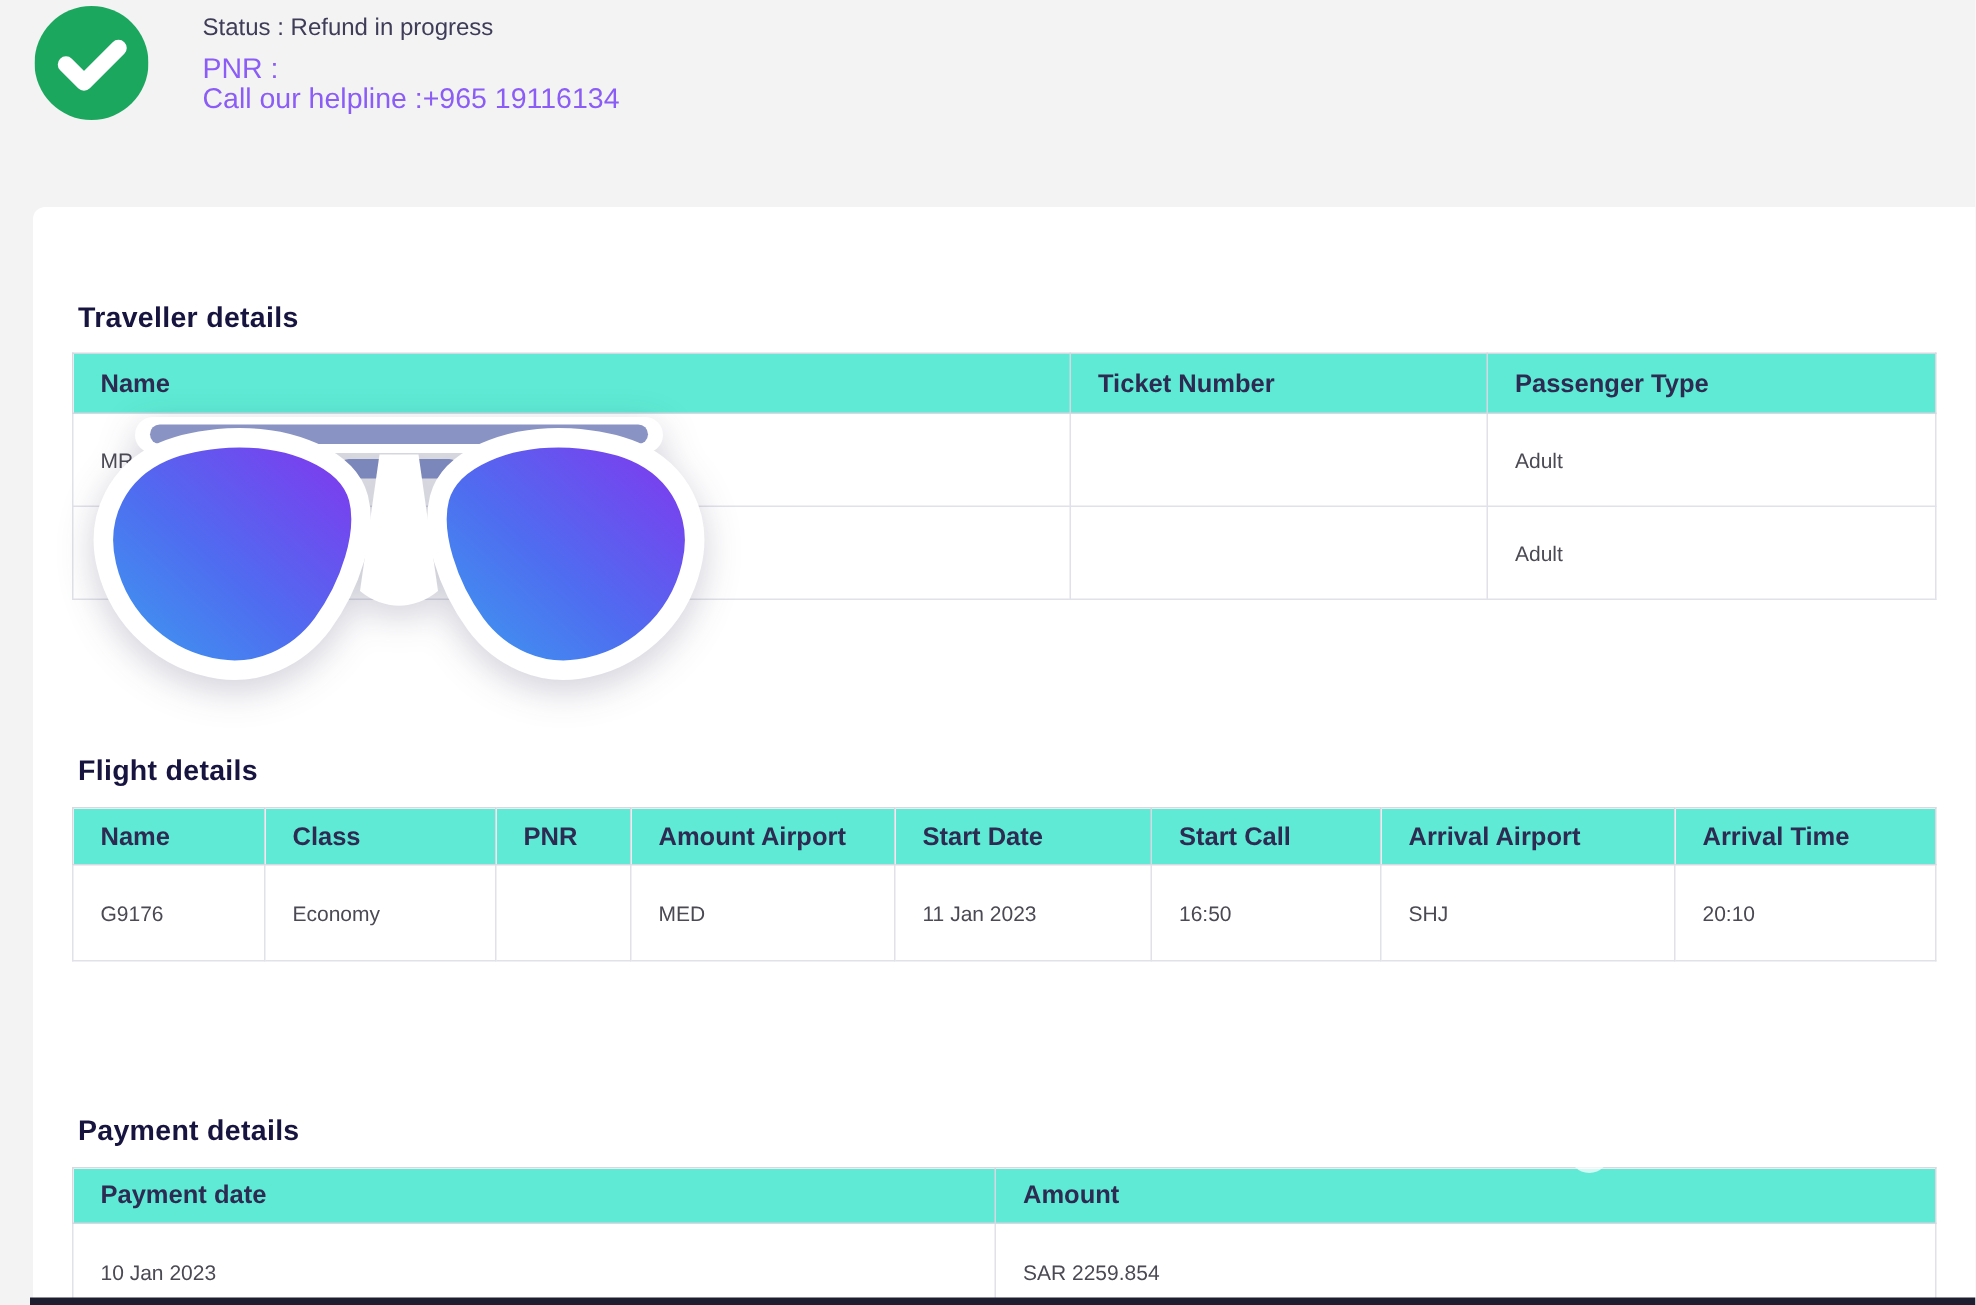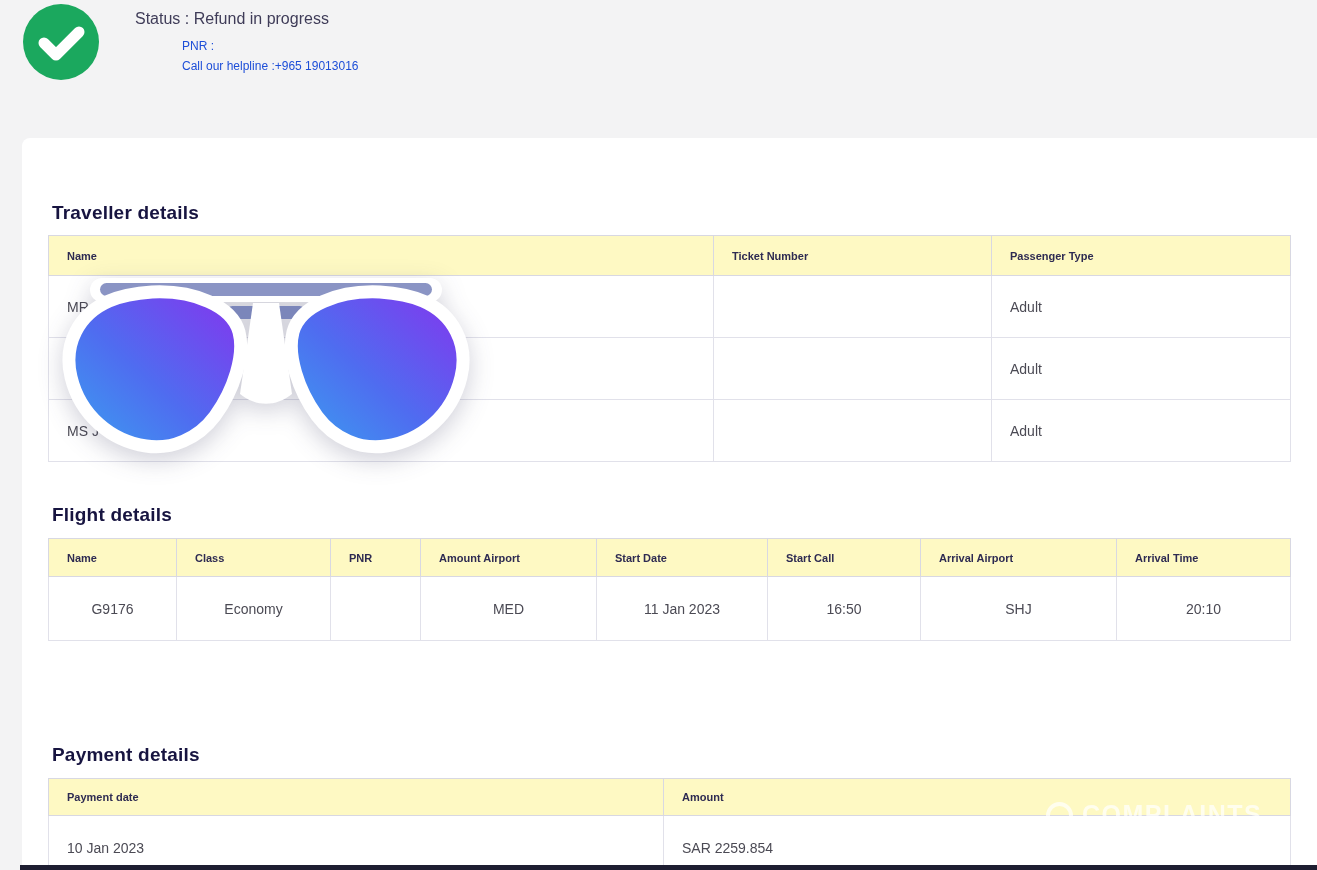--- a/index.html
+++ b/index.html
@@ -10,21 +10,21 @@
     font-family:"Liberation Sans", sans-serif;
     overflow:hidden;
     color:#45444f;
   }
 
   
   .status-header { position:absolute; left:0; top:0; width:1249px; height:138px; background:#f3f3f4;text-decoration:underline; }
   .check-badge { position:absolute; left:23px; top:4px; width:76px; height:76px; }
   .status-lines { position:absolute; left:135px; top:7px; }
   .status-title { font-size:16px; color:#3f3c58; line-height:24px; }
-  .status-sub { font-size:12px; color:#1d4ed8; line-height:19px; margin-top:6px;margin-left:47px; }
+  .status-sub { font-size:19px; color:#8b5cf6; line-height:19px; margin-top:6px; }
   .status-sub + .status-sub { margin-top:1px; }
 
   
   .card { position:absolute; left:22px; top:138px; width:1295px; height:732px;
           background:#ffffff; border-radius:8px 0 0 0; }
 
   .section-title { position:absolute; left:52px; font-size:19px; font-weight:700;
                    color:#171440; letter-spacing:.2px; }
   #traveller-title { top:202px; }
   #flight-title    { top:504px; }
@@ -32,40 +32,40 @@
 
   
   table { border-collapse:collapse; table-layout:fixed; background:#fff; }
   .data-table { position:absolute; left:48px; width:1242px; }
   #traveller-table { top:235px; }
   #flight-table    { top:538px; }
   #payment-table   { top:778px; }
 
   th, td { text-align:left; padding:0 18px; vertical-align:middle;
            border:1px solid #e1e1ea; overflow:hidden; white-space:nowrap; }
-  th { background:#fef9c3; font-size:11px; font-weight:700; color:#2e2b52;
+  th { background:#5eead4; font-size:17px; font-weight:700; color:#2e2b52;
        border-color:#d8d8e2; }
   td { font-size:14px; color:#4b4a54; }
   table { border:1px solid #d8d8e2; }
 
   #traveller-table th { height:40px; }
   #traveller-table td { height:62px; }
   #flight-table th { height:38px; }
-  #flight-table td { height:64px;text-align:center; }
+  #flight-table td { height:64px; }
   #payment-table th { height:37px; }
   #payment-table td { height:80px; vertical-align:top; padding-top:24px; }
 
   
   .sunglasses { position:absolute; left:56px; top:276px; width:420px; height:186px; z-index:6; }
   .sunglasses svg { filter: drop-shadow(0 7px 12px rgba(40,40,80,0.22)); }
 
   
-  .watermark { position:absolute; left:1046px; top:800px; z-index:4;
+  .watermark { position:absolute; left:1046px; top:753px; z-index:4;
                display:flex; align-items:flex-end; gap:9px;
-               color:rgba(255,255,255,0.72); font-weight:700; font-size:25px;
+               color:rgba(255,255,255,0.72); font-weight:400; font-size:25px;
                letter-spacing:1.5px; pointer-events:none; }
   .watermark .wm-ring { width:27px; height:27px; border:4px solid rgba(255,255,255,0.72);
                border-radius:50%; }
 
   
   .footer-bar { position:absolute; left:20px; right:0; bottom:0; height:5px;
                 background:#1e1e31; z-index:8; }
 </style>
 </head>
 <body>
@@ -73,21 +73,21 @@
 <div class="status-header">
   <div class="check-badge">
     <svg width="76" height="76" viewBox="0 0 76 76">
       <circle cx="38" cy="38" r="38" fill="#1ba85e"></circle>
       <path d="M21 39 L33 51 L56 28" fill="none" stroke="#ffffff" stroke-width="11" stroke-linecap="round" stroke-linejoin="round"></path>
     </svg>
   </div>
   <div class="status-lines">
     <div class="status-title">Status : Refund in progress</div>
     <div class="status-sub">PNR :</div>
-    <div class="status-sub">Call our helpline :+965 19013016</div>
+    <div class="status-sub">Call our helpline :+965 19116134</div>
   </div>
 </div>
 
 <div class="card"></div>
 
 <h2 class="section-title" id="traveller-title">Traveller details</h2>
 
 <table class="data-table" id="traveller-table">
   <colgroup>
       <col style="width:665px">
@@ -102,25 +102,20 @@
     </tr>
   </thead>
   <tbody>
     <tr>
       <td>MR C</td>
       <td></td>
       <td>Adult</td>
     </tr>
     <tr>
       <td>M</td>
-      <td></td>
-      <td>Adult</td>
-    </tr>
-    <tr>
-      <td>MS J</td>
       <td></td>
       <td>Adult</td>
     </tr>
   </tbody>
 </table>
 
 <div class="sunglasses">
   <svg width="420" height="186" viewBox="0 0 420 186">
     <defs>
       <linearGradient id="lensG" x1="0" y1="1" x2="1" y2="0">

